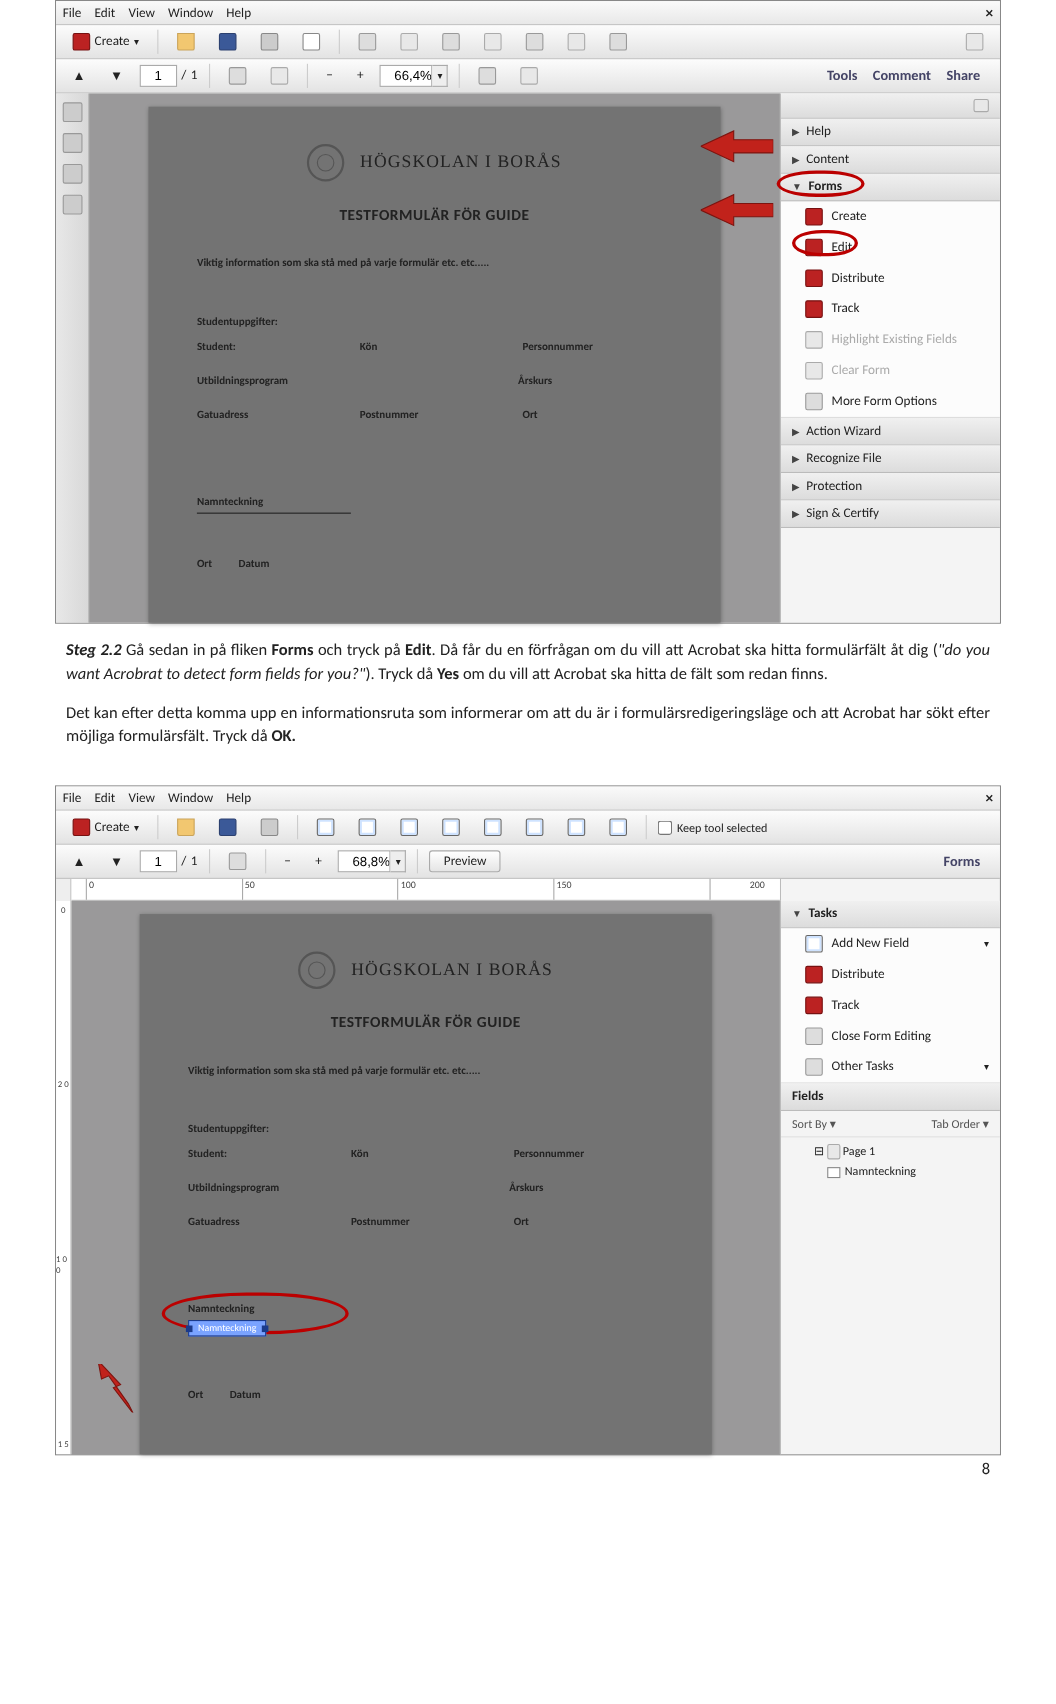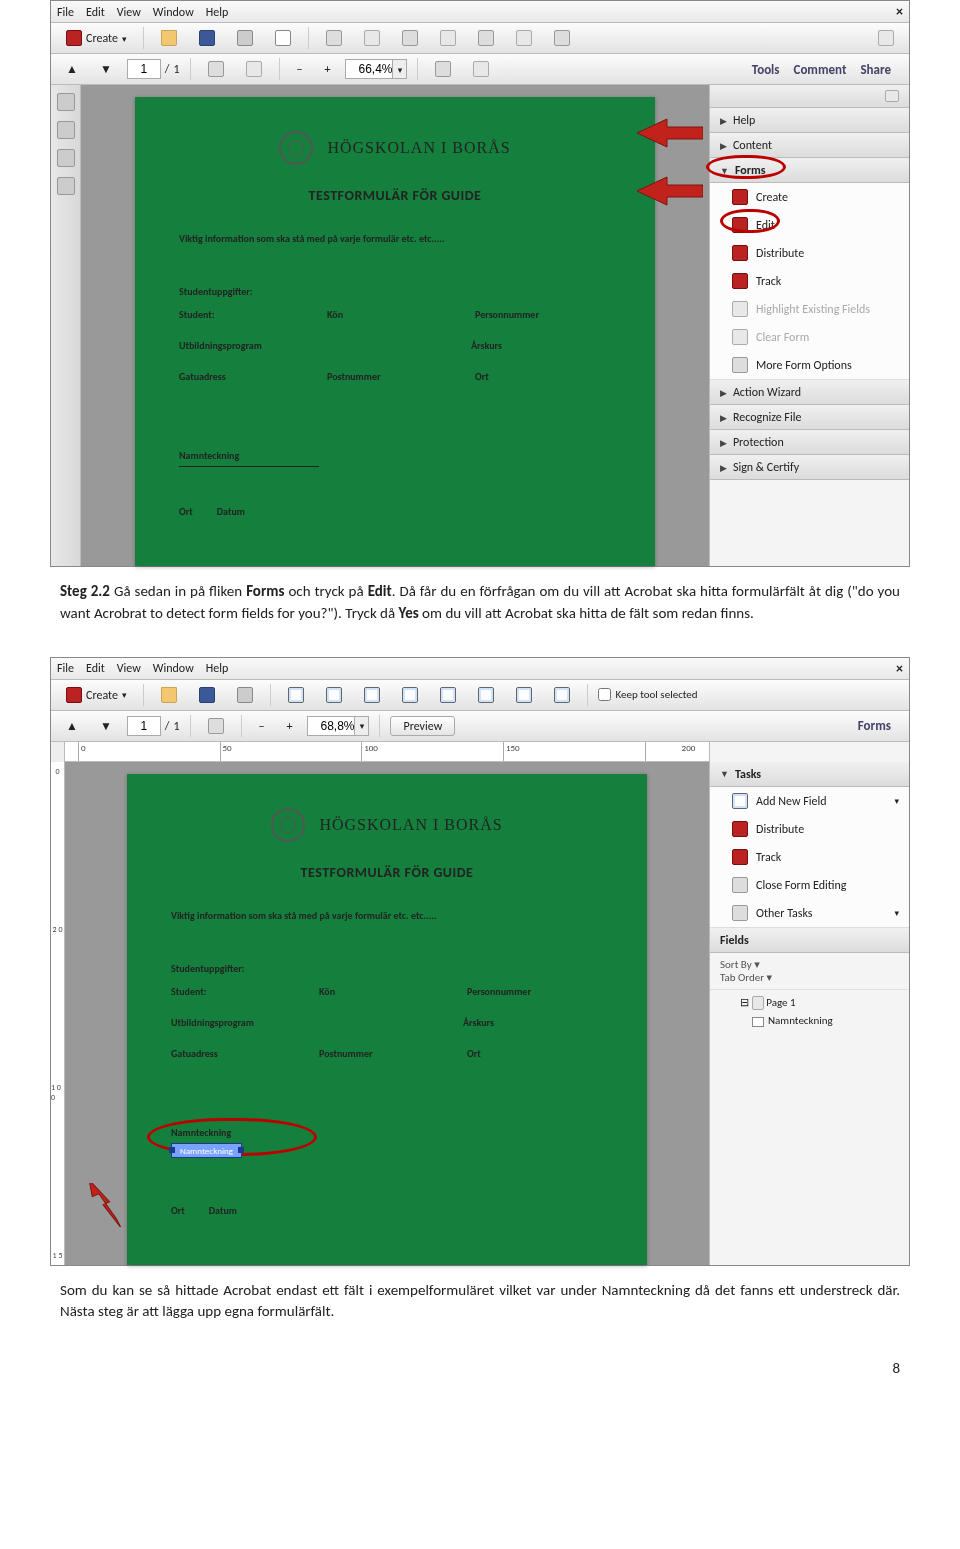--- a/index.html
+++ b/index.html
@@ -1,21 +1,21 @@
 <!DOCTYPE html>
 <html><head>
 <meta charset="utf-8">
 <style>
   * { box-sizing: border-box; margin: 0; padding: 0; }
   body { font-family: Calibri, Arial, sans-serif; font-size: 15px; background: #fff; color: #222; }
   .page { width: 960px; margin: 0 auto; padding: 0 0 30px 0; }
   .prose { padding: 14px 60px 18px 60px; line-height: 1.45; }
   .prose p { margin-bottom: 14px; text-align: justify;}
   .bold { font-weight: bold; }
-  .italic { }
+  .italic { font-style: italic; }
   .pgno { text-align: right; padding: 4px 60px 10px; font-size: 15px; }
 
   
   .acro { border: 1px solid #888; background:#f4f4f4; margin: 0 50px; }
   .menubar { display:flex; align-items:center; background: linear-gradient(#fafafa,#e8e8e8); border-bottom:1px solid #bbb; padding:2px 6px; font-size:12px; gap:12px; }
   .menubar span { cursor:default; }
   .menubar .grow { flex:1; }
   .menubar .x { font-weight:bold; font-size:14px; }
   .tbar { display:flex; align-items:center; gap:8px; background: linear-gradient(#fcfcfc,#e3e3e3); border-bottom:1px solid #bbb; padding:4px 8px; font-size:12px; }
   .tbtn { display:inline-flex; align-items:center; gap:4px; padding:2px 6px; border:1px solid transparent; border-radius:3px; }
@@ -36,41 +36,41 @@
   .zoombox .drop { width:14px; height:20px; border:1px solid #aaa; border-left:none; background:#eee; display:flex;align-items:center;justify-content:center;font-size:9px;}
   .rightlinks { margin-left:auto; display:flex; gap:14px; color:#446; font-weight:bold; font-size:13px; padding-right:10px;}
   .rightlinks span { cursor:pointer; }
   .keep { display:flex; align-items:center; gap:4px; font-size:11px; }
   .prevbtn { border:1px solid #aaa; background:linear-gradient(#fff,#e5e5e5); padding:2px 12px; border-radius:3px; font-size:12px; }
 
   .acbody { display:flex; }
   .leftstrip { width:30px; background: linear-gradient(to right,#e8e8e8,#d8d8d8); border-right:1px solid #bbb; display:flex; flex-direction:column; gap:10px; padding:8px 0; align-items:center; }
   .leftstrip .lsicon { width:18px; height:18px; background:#ccc; border:1px solid #999; border-radius:2px; }
   .docarea { flex:1; background:#9a999a; padding:12px 0 0 0; display:flex; justify-content:center; position:relative;}
-  .paper { width:520px; background:#15803d; box-shadow:0 1px 4px rgba(0,0,0,.3); padding:34px 44px 30px; font-size:11px; position:relative; }
+  .paper { width:520px; background:#737373; box-shadow:0 1px 4px rgba(0,0,0,.3); padding:34px 44px 30px; font-size:11px; position:relative; }
   .paper.tall{min-height:350px;}
   .paper .logo { display:flex; align-items:center; justify-content:center; gap:14px; margin-bottom:22px;}
   .paper .logo .seal { width:34px; height:34px; border:2px solid #555; border-radius:50%; position:relative;}
   .paper .logo .seal:before{content:"";position:absolute;left:50%;top:50%;width:14px;height:14px;border:1px solid #555;border-radius:50%;transform:translate(-50%,-50%);}
   .paper .logo .txt { font-family:"Times New Roman",serif; font-size:16px; letter-spacing:1px; }
   .paper h2 { text-align:center; font-size:14px; font-weight:bold; margin-bottom:18px; letter-spacing:.5px; }
   .paper .row { display:flex; margin-bottom:18px; gap:12px; }
   .paper .row .lbl { font-size:10px; font-weight:bold; flex:1; }
   .paper .row .lbl.w2{flex:2}
   .paper .sigline { border-bottom:1px solid #222; width:140px; margin:4px 0 10px;}
   .paper .smlbl { font-size:10px; font-weight:bold;margin-top:28px; }
 
   .rpanel { width:200px; border-left:1px solid #bbb; background:#f4f4f4; font-size:12px; }
   .rpanel .hdr { background:linear-gradient(#f0f0f0,#dcdcdc); border-bottom:1px solid #bbb; padding:5px 10px; font-weight:normal; display:flex; align-items:center; gap:6px; cursor:pointer;}
   .rpanel .hdr .tri{font-size:9px; color:#444;}
   .rpanel .active { font-weight:bold; }
   .rpanel .sect { background:#fcfcfc; border-bottom:1px solid #ddd; }
   .rpanel .sitem { display:flex; align-items:center; gap:8px; padding:6px 10px 6px 22px; font-size:12px; cursor:pointer;}
   .rpanel .sitem.disabled { color:#aaa; }
-  .rpanel .fhead { display:flex; justify-content:space-between; padding:5px 10px; font-size:11px; color:#555; border-bottom:1px solid #e0e0e0;flex-direction:column;}
+  .rpanel .fhead { display:flex; justify-content:space-between; padding:5px 10px; font-size:11px; color:#555; border-bottom:1px solid #e0e0e0;}
   .rpanel .tree { padding:4px 10px 8px 8px; font-size:11px;margin-left:22px; }
   .rpanel .tree .node{padding:2px 0 2px 0;}
   .rpanel .tree .leaf{padding:2px 0 2px 28px;position:relative;}
   .rpanel .tree .leaf:before{content:"";position:absolute;left:12px;top:5px;width:10px;height:8px;border:1px solid #888;background:#fff;}
 
   
   .arrow { position:absolute; }
   .arrow svg{display:block;}
   
   .fieldbox { display:inline-block; background:#7aa3ff; color:#fff; border:1px solid #1b3a8a; padding:1px 8px; font-size:9px; position:relative;}
@@ -303,20 +303,23 @@
             <span>Sign &amp; Certify</span>
           </div>
     </div>
   </div>
 </div>
 
 <div class="prose">
   <p>
     <span class="bold italic">Steg 2.2</span><span> Gå sedan in på fliken </span><span class="bold">Forms</span><span> och tryck på </span><span class="bold">Edit</span><span>. Då får du en förfrågan om du vill att Acrobat ska hitta formulärfält åt dig (</span><span class="italic">"do you want Acrobrat to detect form fields for you?"</span><span>). Tryck då </span><span class="bold">Yes</span><span> om du vill att Acrobat ska hitta de fält som redan finns.</span>
   </p>
+  <p>
+    <span>Det kan efter detta komma upp en informationsruta som informerar om att du är i formulärsredigeringsläge och att Acrobat har sökt efter möjliga formulärsfält. Tryck då </span><span class="bold">OK.</span>
+  </p>
 </div>
 
 <div class="acro">
   <div class="menubar">
     <span>File</span>
     <span>Edit</span>
     <span>View</span>
     <span>Window</span>
     <span>Help</span>
     <span class="grow"></span>
@@ -494,18 +497,15 @@
         <span><span>Tab Order</span> ▾</span>
       </div>
       <div class="tree">
         <div class="node">⊟ <span class="micon gen2" style="width:12px;height:14px;display:inline-block;vertical-align:middle;"></span> <span>Page 1</span></div>
         <div class="leaf"><span>Namnteckning</span></div>
       </div>
     </div>
   </div>
 </div>
 
-<div class="prose">
-  <p>Som du kan se så hittade Acrobat endast ett fält i exempelformuläret vilket var under Namnteckning då det fanns ett understreck där. Nästa steg är att lägga upp egna formulärfält.</p>
+<div class="pgno">8</div>
+
 </div>
-<div class="pgno">8</div>
-
-</div>
 
 </body></html>

